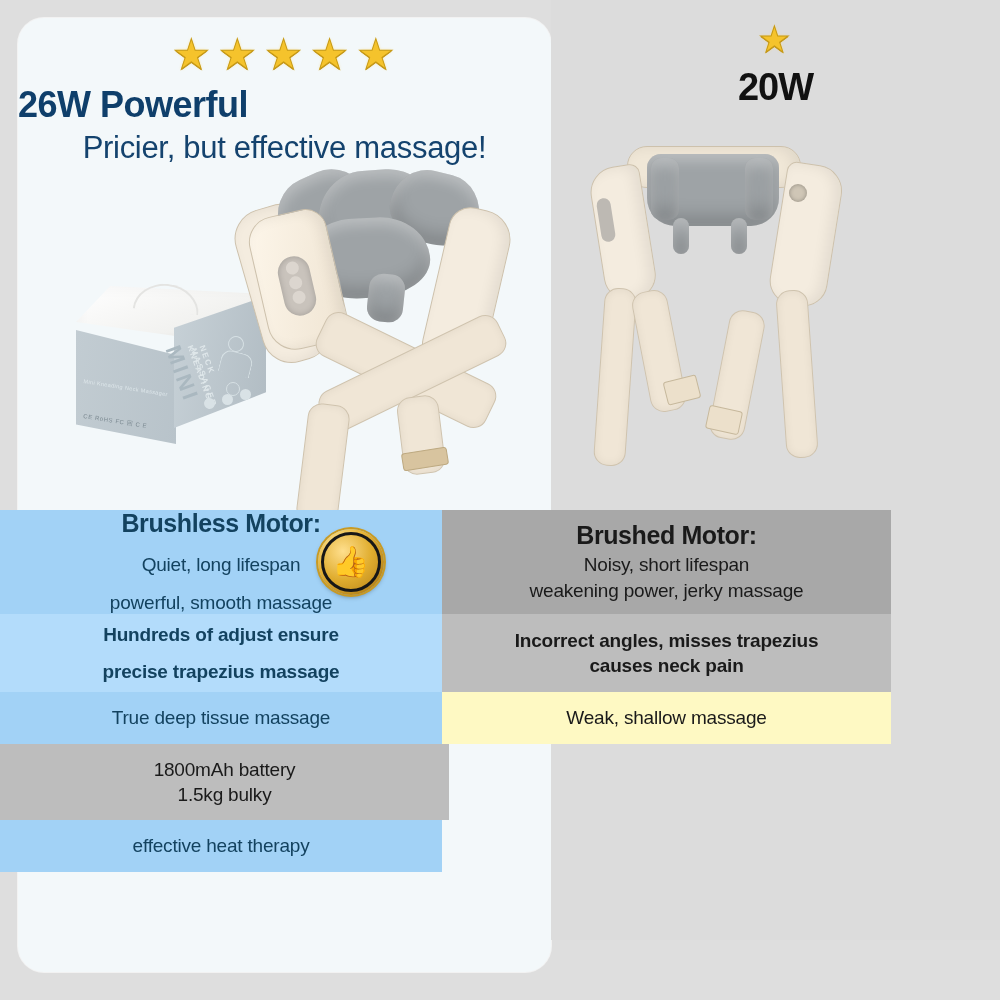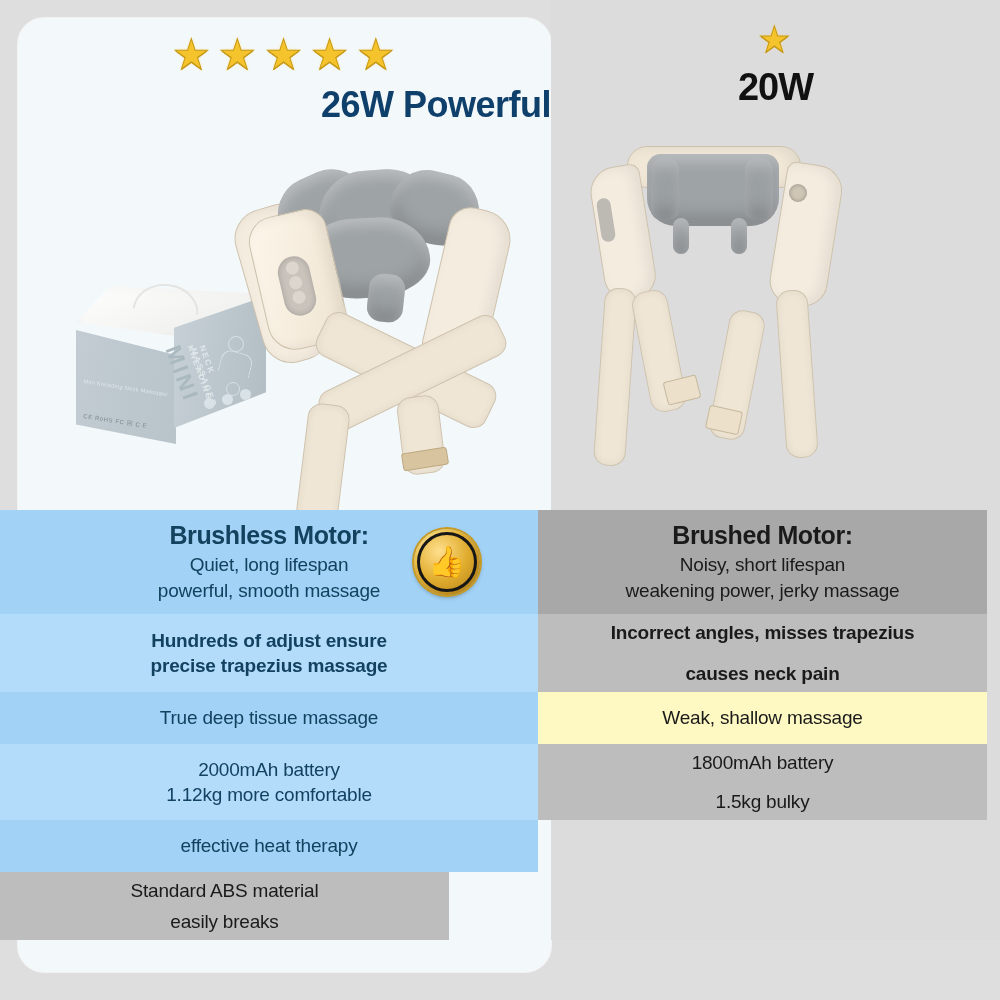--- a/index.html
+++ b/index.html
@@ -35,21 +35,21 @@
   .star-glyph {
     display: inline-block;
     font-size: 42px;
     color: #f5c32c;
     text-shadow: 0 1px 0 #b88a12, 0 0 3px rgba(255,220,120,.9);
     -webkit-text-stroke: 1px #c79a15;
   }
   .star-right { font-size: 36px; }
 
   .title-main {
-    text-align: right;
+    text-align: left;
     font-size: 36px;
     font-weight: bold;
     color: #0f3f6b;
     letter-spacing: -.5px;
     margin-top: 8px;
   }
   .title-sub {
     text-align: center;
     font-size: 31px;
     color: #14436e;
@@ -101,36 +101,36 @@
 
   
   .table { position:absolute; left:0; top:510px; width:1000px; }
   .trow { display:flex; width:1000px; }
   .cell {
     box-sizing:border-box;
     display:flex; flex-direction:column;
     align-items:center; justify-content:center;
     text-align:center;
   }
-  .cell.left  { width:538px; padding: 6px 48px; }
+  .cell.left  { width:442px; padding: 6px 48px; gap: 12px; }
   .cell.right { width:449px; padding: 6px 16px; }
 
   .cell.left  { color:#13425f; }
   .cell.right { color:#1a1a1a; }
 
   .c-head {
     font-size: 25px; font-weight: bold; letter-spacing:-.4px;
     margin-bottom: 2px;
   }
   .c-line { font-size: 19px; line-height: 1.32; letter-spacing:-.2px; }
 
   .row-head .cell.left  { background:#a2d2f6; position:relative; }
   .row-head .cell.right { background:#a8a8a8; }
   .row-a .cell.left  { background:#b3dcfb; }
-  .row-a .cell.right { background:#bdbdbd;justify-content:space-between; }
+  .row-a .cell.right { background:#bdbdbd; }
   .row-b .cell.left  { background:#a2d2f6; }
   .row-b .cell.right { background:#fef9c3; }
 
   
   .badge {
     position:absolute; right:58px; top:50%; transform:translateY(-50%);
     width:66px; height:66px; border-radius:50%;
     background: radial-gradient(circle at 32% 28%, #ffe9a0 0%, #e8b63a 42%, #b9861a 78%, #8a6010 100%);
     box-shadow: 0 0 0 2px #c99a22, 0 2px 5px rgba(0,0,0,.35);
     display:flex; align-items:center; justify-content:center;
@@ -152,20 +152,21 @@
 
     <div class="stars" style="margin-top:16px;">
       <span class="star-glyph">★</span>
       <span class="star-glyph">★</span>
       <span class="star-glyph">★</span>
       <span class="star-glyph">★</span>
       <span class="star-glyph">★</span>
     </div>
 
     <div class="title-main">26W Powerful</div>
+    <div class="title-sub">Pricier, but effective massage!</div>
 
     <div class="box-grey">
 
       <div class="bx-face" style="left:0;top:0;width:190px;height:58px;
            background:linear-gradient(160deg,#ffffff 0%,#f2f2f0 60%,#e3e3e0 100%);
            clip-path: polygon(18% 0%, 100% 14%, 82% 100%, 0% 62%);
            box-shadow: inset 0 0 16px rgba(0,0,0,.05);"></div>
 
       <div class="bx-face" style="left:58px;top:-2px;width:62px;height:26px;
            border:2px solid #e4e4e2; border-bottom:none;
@@ -320,37 +321,29 @@
     <div class="trow row-b" style="height:52px;">
       <div class="cell left">
         <div class="c-line">True deep tissue massage</div>
       </div>
       <div class="cell right">
         <div class="c-line">Weak, shallow massage</div>
       </div>
     </div>
 
     <div class="trow row-a" style="height:76px;">
-      <div class="cell left">
-        <div class="c-line">2000mAh battery</div>
-        <div class="c-line">1.12kg more comfortable</div>
-      </div>
       <div class="cell right">
         <div class="c-line">1800mAh battery</div>
         <div class="c-line">1.5kg bulky</div>
       </div>
     </div>
 
     <div class="trow row-b" style="height:52px;">
       <div class="cell left">
         <div class="c-line">effective heat therapy</div>
       </div>
     </div>
 
     <div class="trow row-a" style="height:68px;">
-      <div class="cell right">
-        <div class="c-line">Standard ABS material</div>
-        <div class="c-line">easily breaks</div>
-      </div>
     </div>
   </div>
 
 </div>
 
 </body></html>

